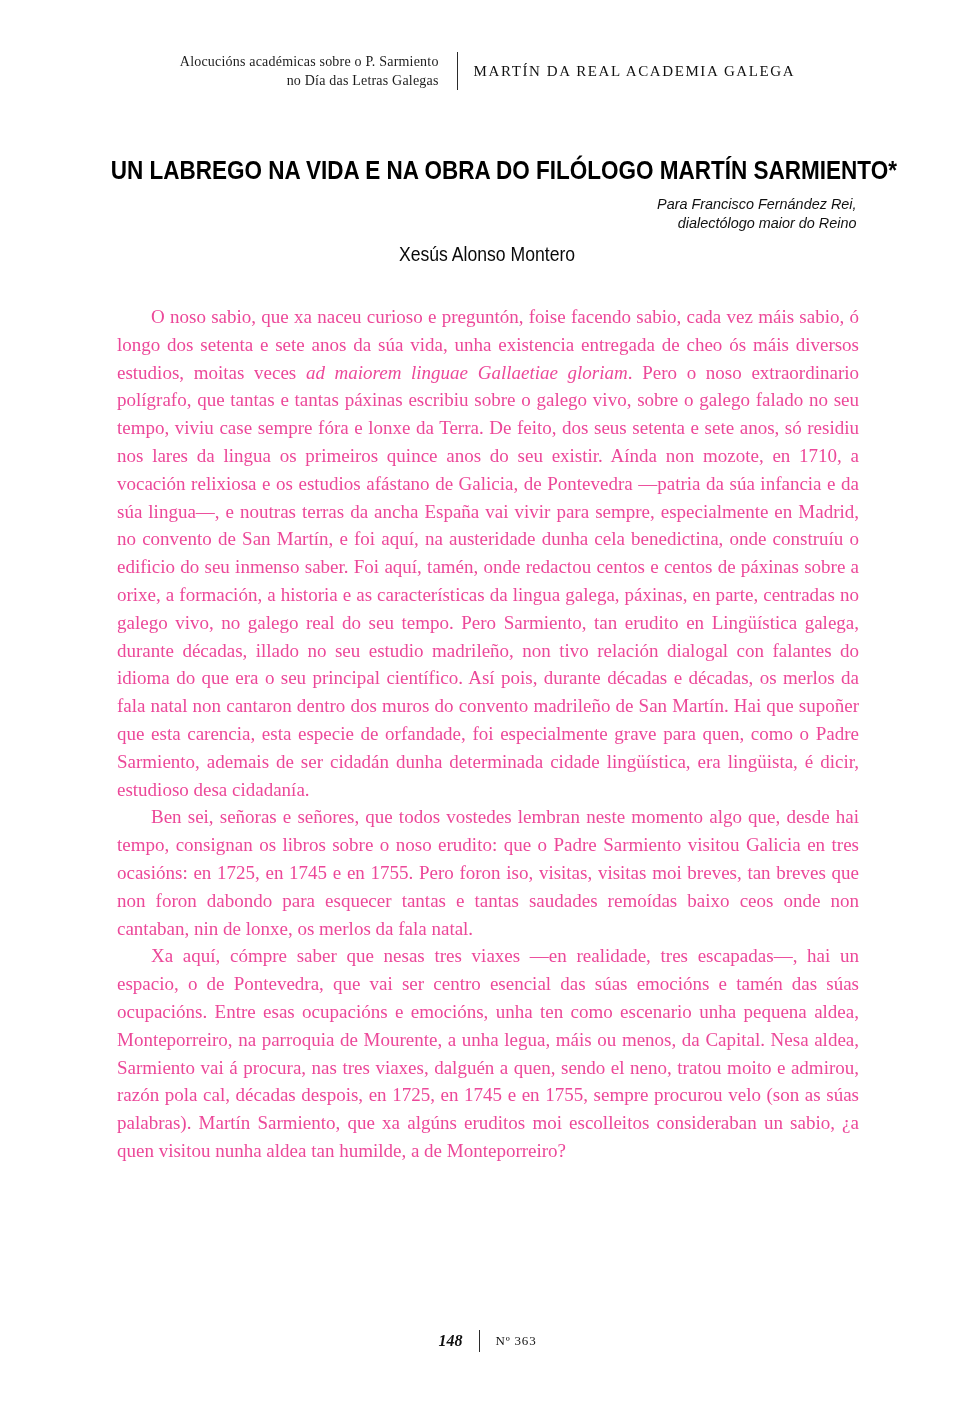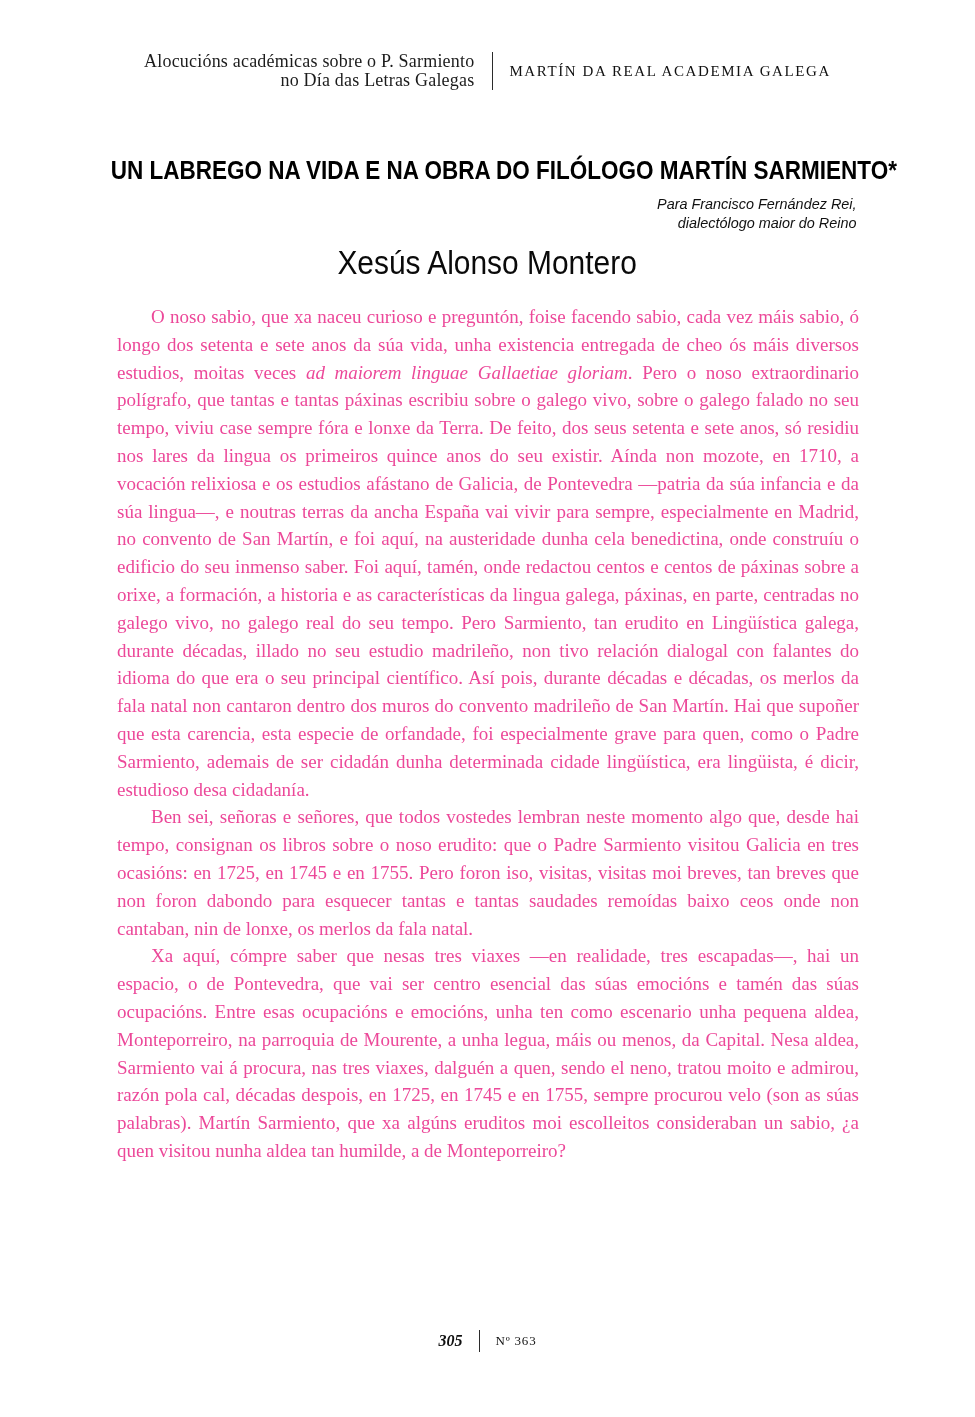--- a/index.html
+++ b/index.html
@@ -21,21 +21,21 @@
     position: absolute;
     top: 52px;
     left: 0;
     width: 100%;
     display: flex;
     align-items: center;
     justify-content: center;
   }
   .rh-left {
     text-align: right;
-    font-size: 18px;
+    font-size: 14px;
     line-height: 19px;
     letter-spacing: 0.2px;
     color: #1c1c1c;
     padding-right: 18px;
   }
   .rh-divider {
     width: 1px;
     align-self: stretch;
     background: #2b2b2b;
   }
@@ -82,21 +82,21 @@
   }
 
   
   .author {
     position: absolute;
     top: 243px;
     left: 0;
     width: 100%;
     text-align: center;
     font-family: "Liberation Sans", "DejaVu Sans", sans-serif;
-    font-size: 34px;
+    font-size: 20px;
     color: #0a0a0a;
   }
   .author .condense { transform: scaleX(0.88); }
 
   
   .body-text {
     position: absolute;
     top: 303px;
     left: 117px;
     width: 742px;
@@ -160,18 +160,18 @@
 
   <div class="author"><span class="condense">Xesús Alonso Montero</span></div>
 
   <main class="body-text" id="body">
       <p><span>O noso sabio, que xa naceu curioso e preguntón, foise facendo sabio, cada vez máis sabio, ó longo dos setenta e sete anos da súa vida, unha existencia entregada de cheo ós máis diversos estudios, moitas veces </span><span class="it">ad maiorem linguae Gallaetiae gloriam</span><span>. Pero o noso extraordinario polígrafo, que tantas e tantas páxinas escribiu sobre o galego vivo, sobre o galego falado no seu tempo, viviu case sempre fóra e lonxe da Terra. De feito, dos seus setenta e sete anos, só residiu nos lares da lingua os primeiros quince anos do seu existir. Aínda non mozote, en 1710, a vocación relixiosa e os estudios afástano de Galicia, de Pontevedra —patria da súa infancia e da súa lingua—, e noutras terras da ancha España vai vivir para sempre, especialmente en Madrid, no convento de San Martín, e foi aquí, na austeridade dunha cela benedictina, onde construíu o edificio do seu inmenso saber. Foi aquí, tamén, onde redactou centos e centos de páxinas sobre a orixe, a formación, a historia e as características da lingua galega, páxinas, en parte, centradas no galego vivo, no galego real do seu tempo. Pero Sarmiento, tan erudito en Lingüística galega, durante décadas, illado no seu estudio madrileño, non tivo relación dialogal con falantes do idioma do que era o seu principal científico. Así pois, durante décadas e décadas, os merlos da fala natal non cantaron dentro dos muros do convento madrileño de San Martín. Hai que supoñer que esta carencia, esta especie de orfandade, foi especialmente grave para quen, como o Padre Sarmiento, ademais de ser cidadán dunha determinada cidade lingüística, era lingüista, é dicir, estudioso desa cidadanía.</span></p>
       <p><span>Ben sei, señoras e señores, que todos vostedes lembran neste momento algo que, desde hai tempo, consignan os libros sobre o noso erudito: que o Padre Sarmiento visitou Galicia en tres ocasións: en 1725, en 1745 e en 1755. Pero foron iso, visitas, visitas moi breves, tan breves que non foron dabondo para esquecer tantas e tantas saudades remoídas baixo ceos onde non cantaban, nin de lonxe, os merlos da fala natal.</span></p>
       <p><span>Xa aquí, cómpre saber que nesas tres viaxes —en realidade, tres escapadas—, hai un espacio, o de Pontevedra, que vai ser centro esencial das súas emocións e tamén das súas ocupacións. Entre esas ocupacións e emocións, unha ten como escenario unha pequena aldea, Monteporreiro, na parroquia de Mourente, a unha legua, máis ou menos, da Capital. Nesa aldea, Sarmiento vai á procura, nas tres viaxes, dalguén a quen, sendo el neno, tratou moito e admirou, razón pola cal, décadas despois, en 1725, en 1745 e en 1755, sempre procurou velo (son as súas palabras). Martín Sarmiento, que xa algúns eruditos moi escolleitos consideraban un sabio, ¿a quen visitou nunha aldea tan humilde, a de Monteporreiro?</span></p>
     </main>
 
   <footer class="running-foot">
-    <span class="pageno">305</span>
+    <span class="pageno">148</span>
     <span class="foot-divider"></span>
     <span class="issue">Nº 363</span>
   </footer>
 
 </div>
 
 </body></html>

